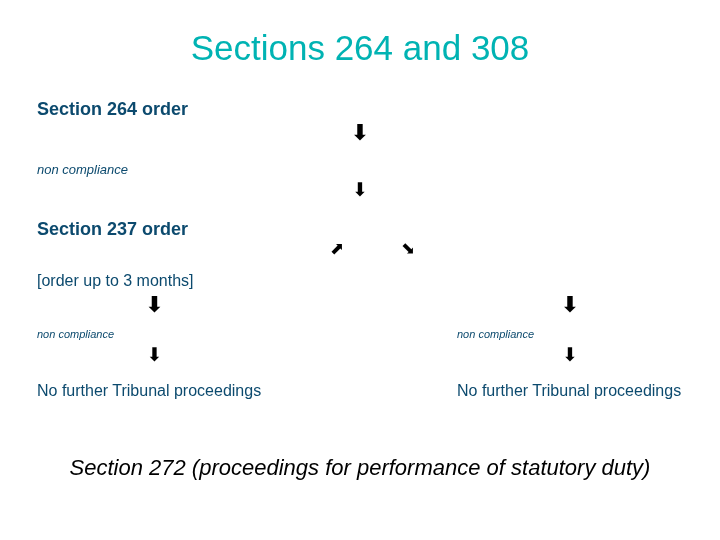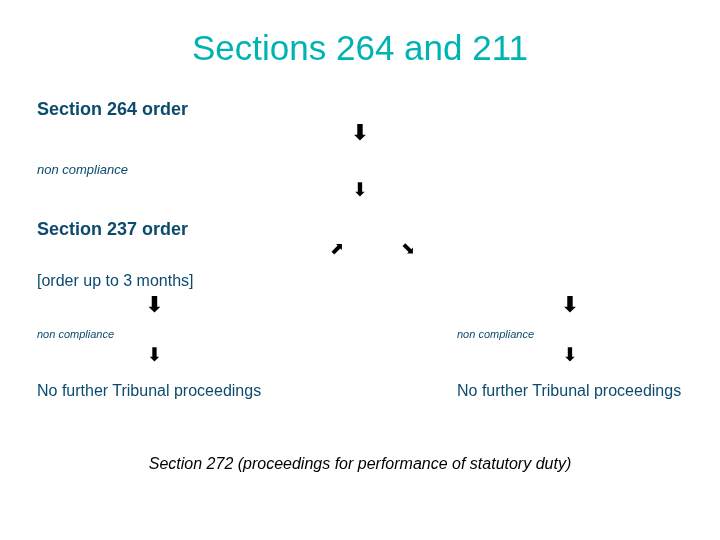--- a/index.html
+++ b/index.html
@@ -65,21 +65,21 @@
   }
   .arrow-diag {
     font-size: 17px;
   }
   .footer {
     position: absolute;
     left: 0;
     width: 720px;
     text-align: center;
     font-style: italic;
-    font-size: 16px;
+    font-size: 22px;
     color: #000000;
   }
 
   
   #n-264       { top: 99px;  left: 0;   width: 720px; }
   #a1          { top: 122px; left: 0;   width: 720px; text-align: center; }
   #n-noncomp-1 { top: 162px; left: 0;   width: 720px; }
   #a2          { top: 180px; left: 0;   width: 720px; text-align: center; }
   #n-265       { top: 219px; left: 0;   width: 720px; }
   #a3          { top: 240px; left: 302px; width: 70px; text-align: center; }
@@ -94,21 +94,21 @@
   #a8          { top: 345px; left: 420px; width: 300px; text-align: center; }
   #n-nofurther-1 { top: 381px; left: 0;   width: 309px; line-height: 1.3; }
   #n-nofurther-2 { top: 381px; left: 420px; width: 300px; line-height: 1.3; }
   #n-footer    { top: 455px; }
 </style>
 </head>
 <body>
 
 <div class="slide">
 
-  <div class="title">Sections 264 and 211</div>
+  <div class="title">Sections 264 and 308</div>
 
   <div class="node bold-head" id="n-264">Section 264 order</div>
 
   <div class="arrow arrow-down-thick" id="a1">⬇</div>
 
   <div class="node italic-13" id="n-noncomp-1">non compliance</div>
 
   <div class="arrow arrow-down" id="a2">⬇</div>
 
   <div class="node bold-head" id="n-265">Section 237 order</div>

